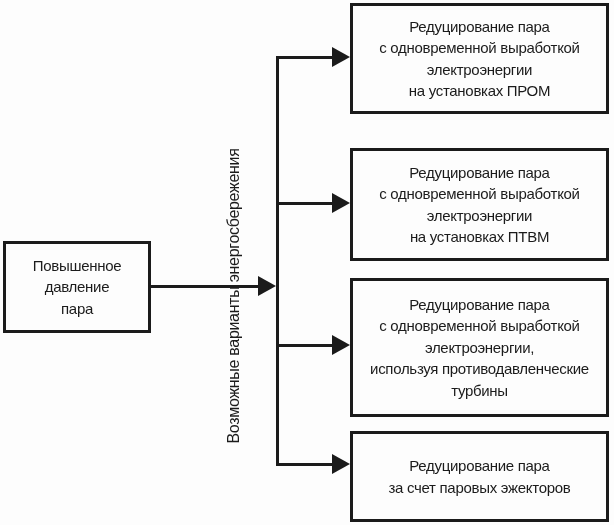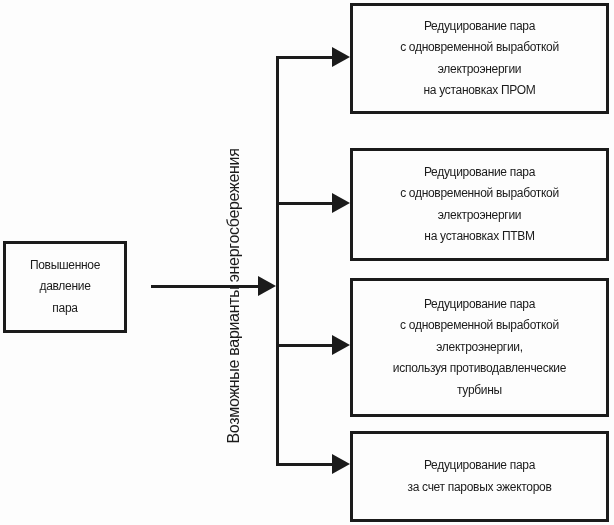--- a/index.html
+++ b/index.html
@@ -21,25 +21,25 @@
     box-sizing: border-box;
     border: 3px solid #1b1b1b;
     background: #fdfdfd;
     display: flex;
     align-items: center;
     justify-content: center;
     text-align: center;
   }
   .node-text {
     white-space: pre-line;
-    font-size: 12px;
+    font-size: 15px;
     line-height: 21.5px;
     letter-spacing: -0.3px;
   }
-  .source-node { left: 3px;   top: 241px; width: 124px; height: 92px; }
+  .source-node { left: 3px;   top: 241px; width: 148px; height: 92px; }
   .opt-1      { left: 350px; top: 3px;   width: 259px; height: 111px; }
   .opt-2      { left: 350px; top: 148px; width: 259px; height: 113px; }
   .opt-3      { left: 350px; top: 278px; width: 259px; height: 139px; }
   .opt-4      { left: 350px; top: 431px; width: 259px; height: 91px; }
 
   .line {
     position: absolute;
     background: #1b1b1b;
   }
   .main-line { left: 151px; top: 285px; width: 108px; height: 3px; }

